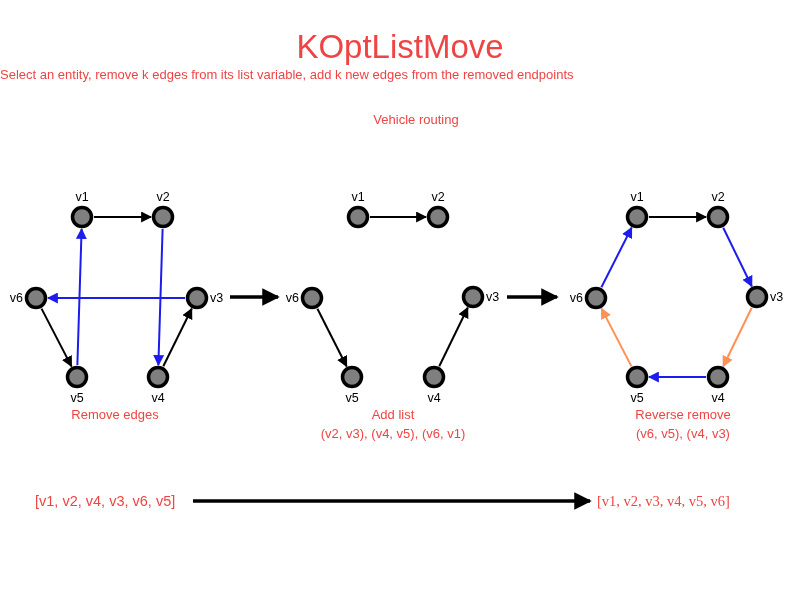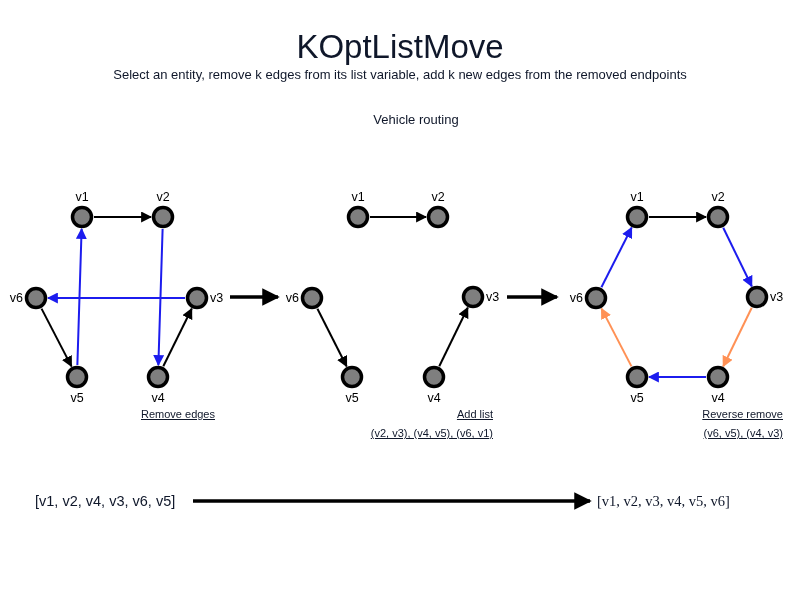--- a/index.html
+++ b/index.html
@@ -1,24 +1,24 @@
 <!DOCTYPE html>
 <html><head>
 <meta charset="utf-8">
 <style>
   html,body{margin:0;padding:0;background:#ffffff;}
   .canvas{position:relative;width:800px;height:600px;background:#ffffff;overflow:hidden;
-          font-family:"Liberation Sans",sans-serif;color:#0f172a;}
+          font-family:"Liberation Sans",sans-serif;color:#ef4444;}
   .title{position:absolute;top:28px;left:0;width:800px;text-align:center;
          font-size:33px;font-weight:400;letter-spacing:0px;}
-  .subtitle{position:absolute;top:67px;left:0;width:800px;text-align:center;font-size:13px;}
+  .subtitle{position:absolute;top:67px;left:0;width:800px;font-size:13px;}
   .scenario{position:absolute;top:112px;left:16px;width:800px;text-align:center;font-size:13px;}
   svg.diagram{position:absolute;left:0;top:0;}
   svg text{font-family:"Liberation Sans",sans-serif;fill:#000;}
-  .caption{position:absolute;top:405px;width:200px;text-align:right;font-size:11px;line-height:19px;text-decoration:underline;}
+  .caption{position:absolute;top:405px;width:200px;text-align:center;font-size:13px;line-height:19px;}
   .caption.g0{left:15px;}
   .caption.g1{left:293px;}
   .caption.g2{left:583px;}
   .listtext{position:absolute;top:493px;font-size:14.5px;white-space:nowrap;}
   .listtext.before{left:35px;}
   .listtext.after{left:597px;font-family:Liberation Serif, serif;}
 </style>
 </head>
 <body>
 

